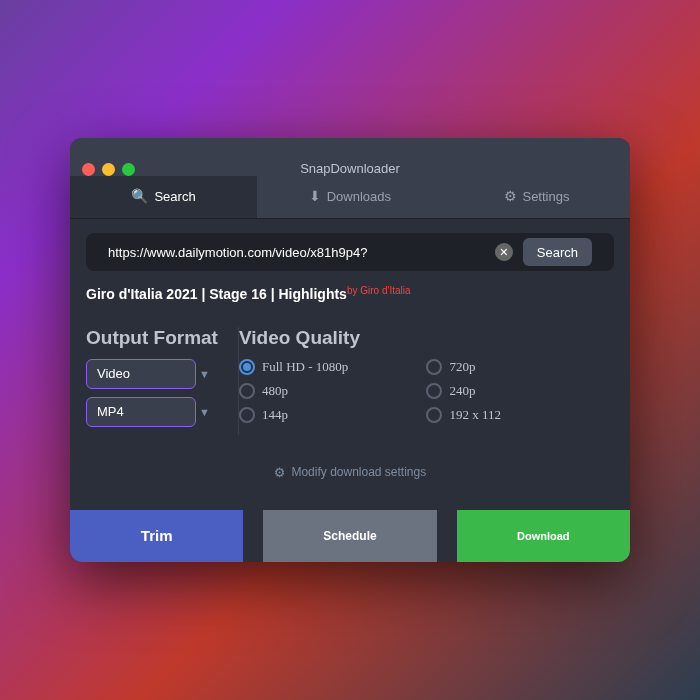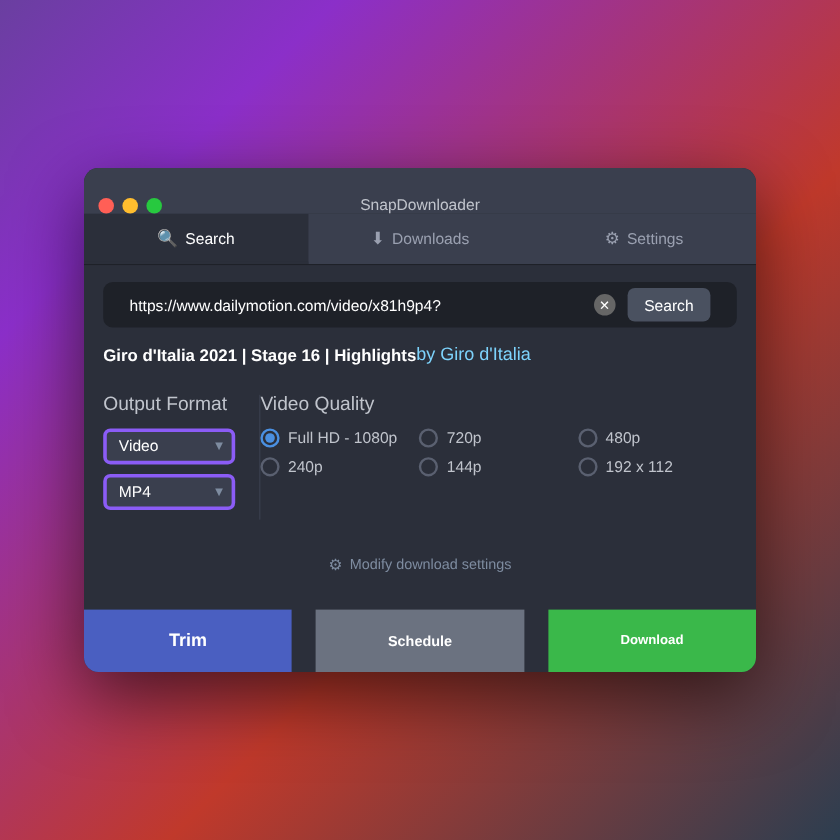--- a/index.html
+++ b/index.html
@@ -156,46 +156,46 @@
       justify-content: center;
     }
     .video-title {
       color: #ffffff;
       font-size: 14px;
       font-weight: 600;
       line-height: 1.4;
       margin-bottom: 6px;
     }
     .video-channel {
-      color: #7dd3fc;
-      font-size: 15px;
+      color: #ef4444;
+      font-size: 10px;
     }
     .options-section {
       display: flex;
       gap: 20px;
       margin-bottom: 10px;
     }
     .output-format {
       min-width: 110px;
     }
     .section-label {
       color: #c0c4cc;
-      font-size: 16px;
-      font-weight: 400;
+      font-size: 19px;
+      font-weight: 700;
       margin-bottom: 10px;
     }
     .select-wrapper {
       position: relative;
       margin-bottom: 8px;
     }
     .format-select {
       width: 110px;
       height: 30px;
       background: #3a3f4e;
-      border: 3px solid #8b5cf6;
+      border: 1px solid #8b5cf6;
       border-radius: 6px;
       color: #ffffff;
       font-size: 13px;
       padding: 0 28px 0 10px;
       appearance: none;
       cursor: pointer;
       outline: none;
     }
     .select-arrow {
       position: absolute;
@@ -205,22 +205,23 @@
       color: #7e8ca0;
       pointer-events: none;
       font-size: 11px;
     }
     .video-quality {
       flex: 1;
       border-left: 1px solid #3a3f4e;
     }
     .quality-grid {
       display: grid;
-      grid-template-columns: repeat(3, 1fr);
+      grid-template-columns: repeat(2, 1fr);
       gap: 8px 0;
+      font-family: Liberation Serif, serif;
     }
     .quality-option {
       display: flex;
       align-items: center;
       gap: 7px;
       cursor: pointer;
     }
     .radio {
       width: 16px;
       height: 16px;

